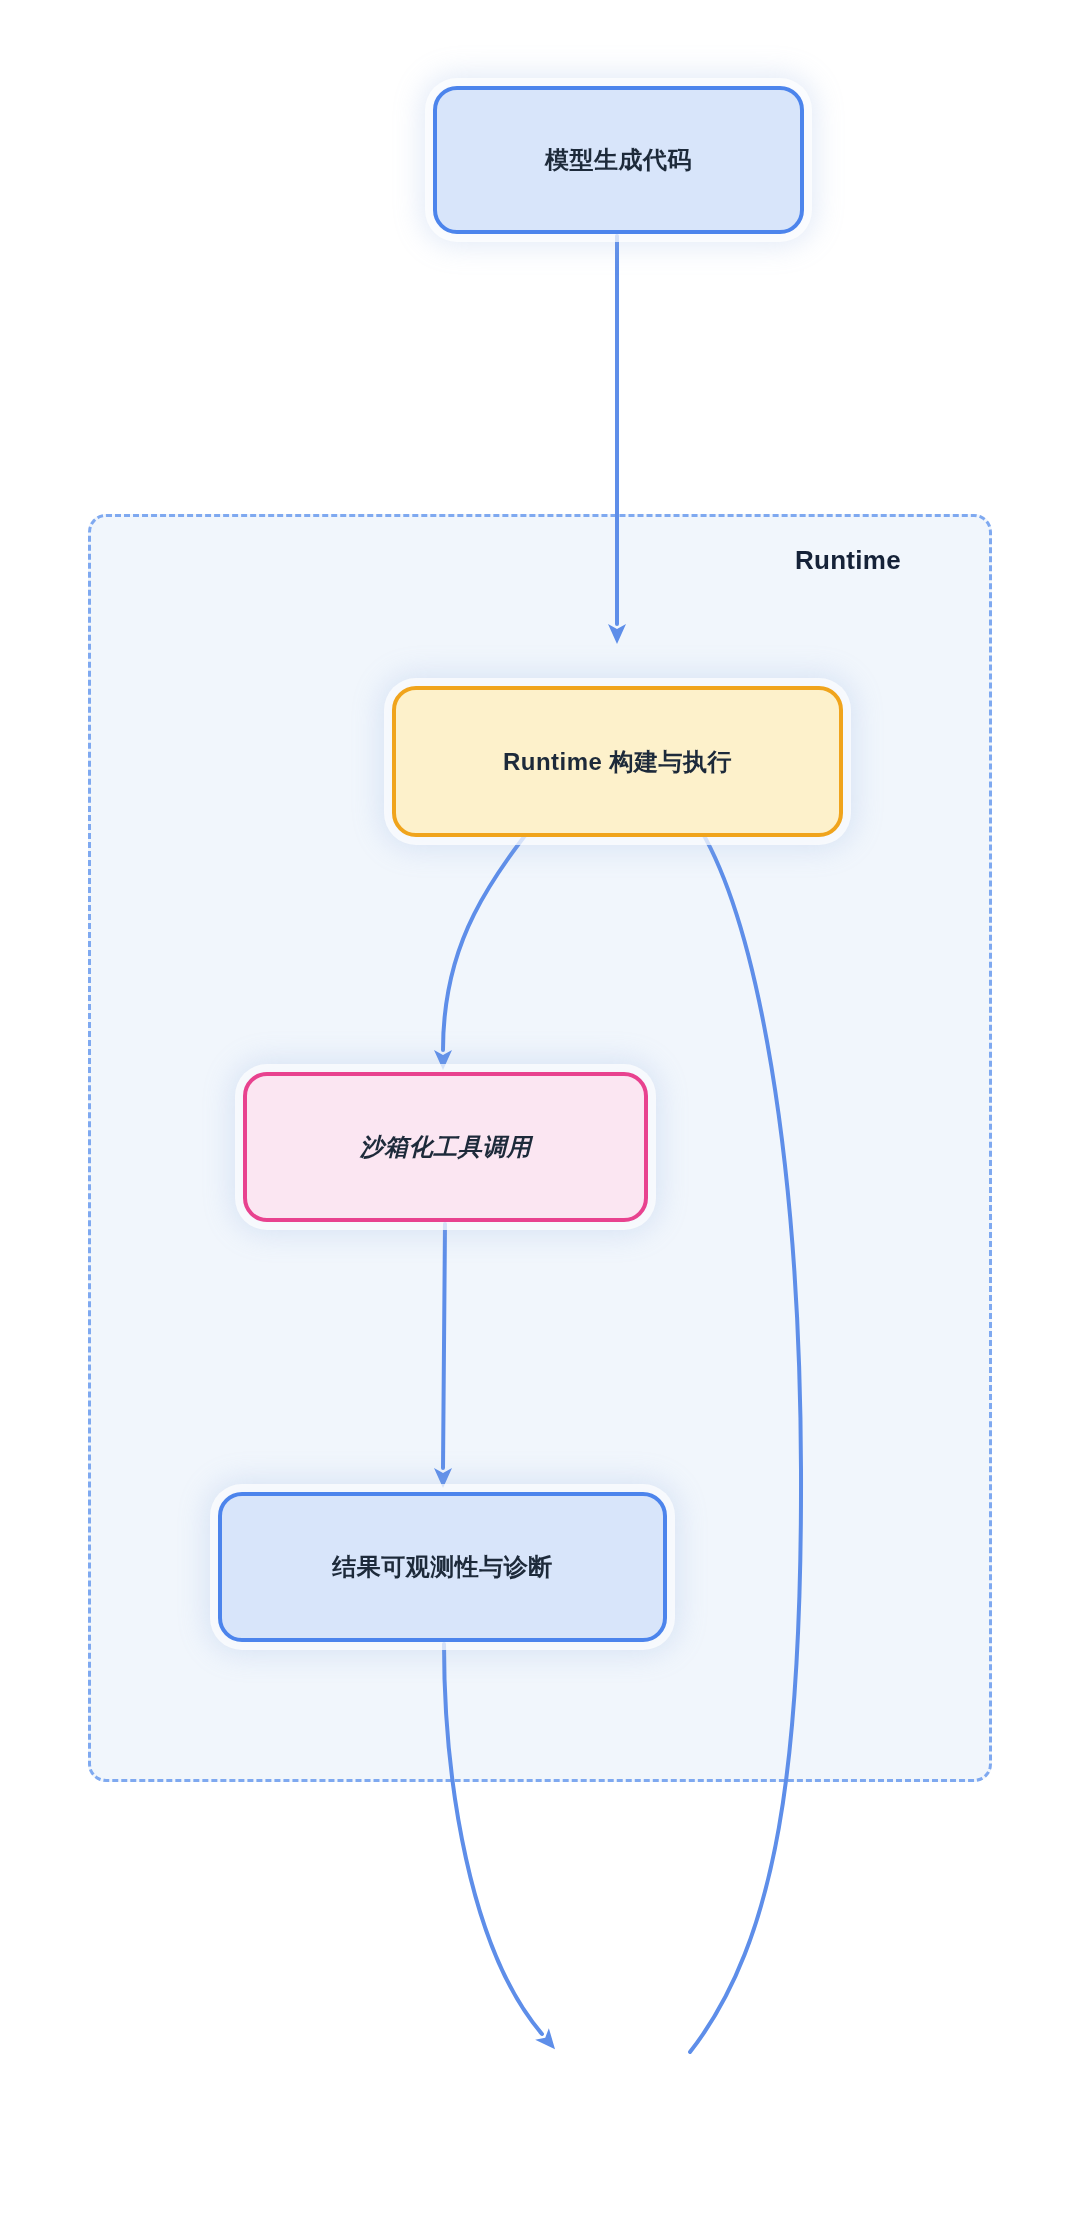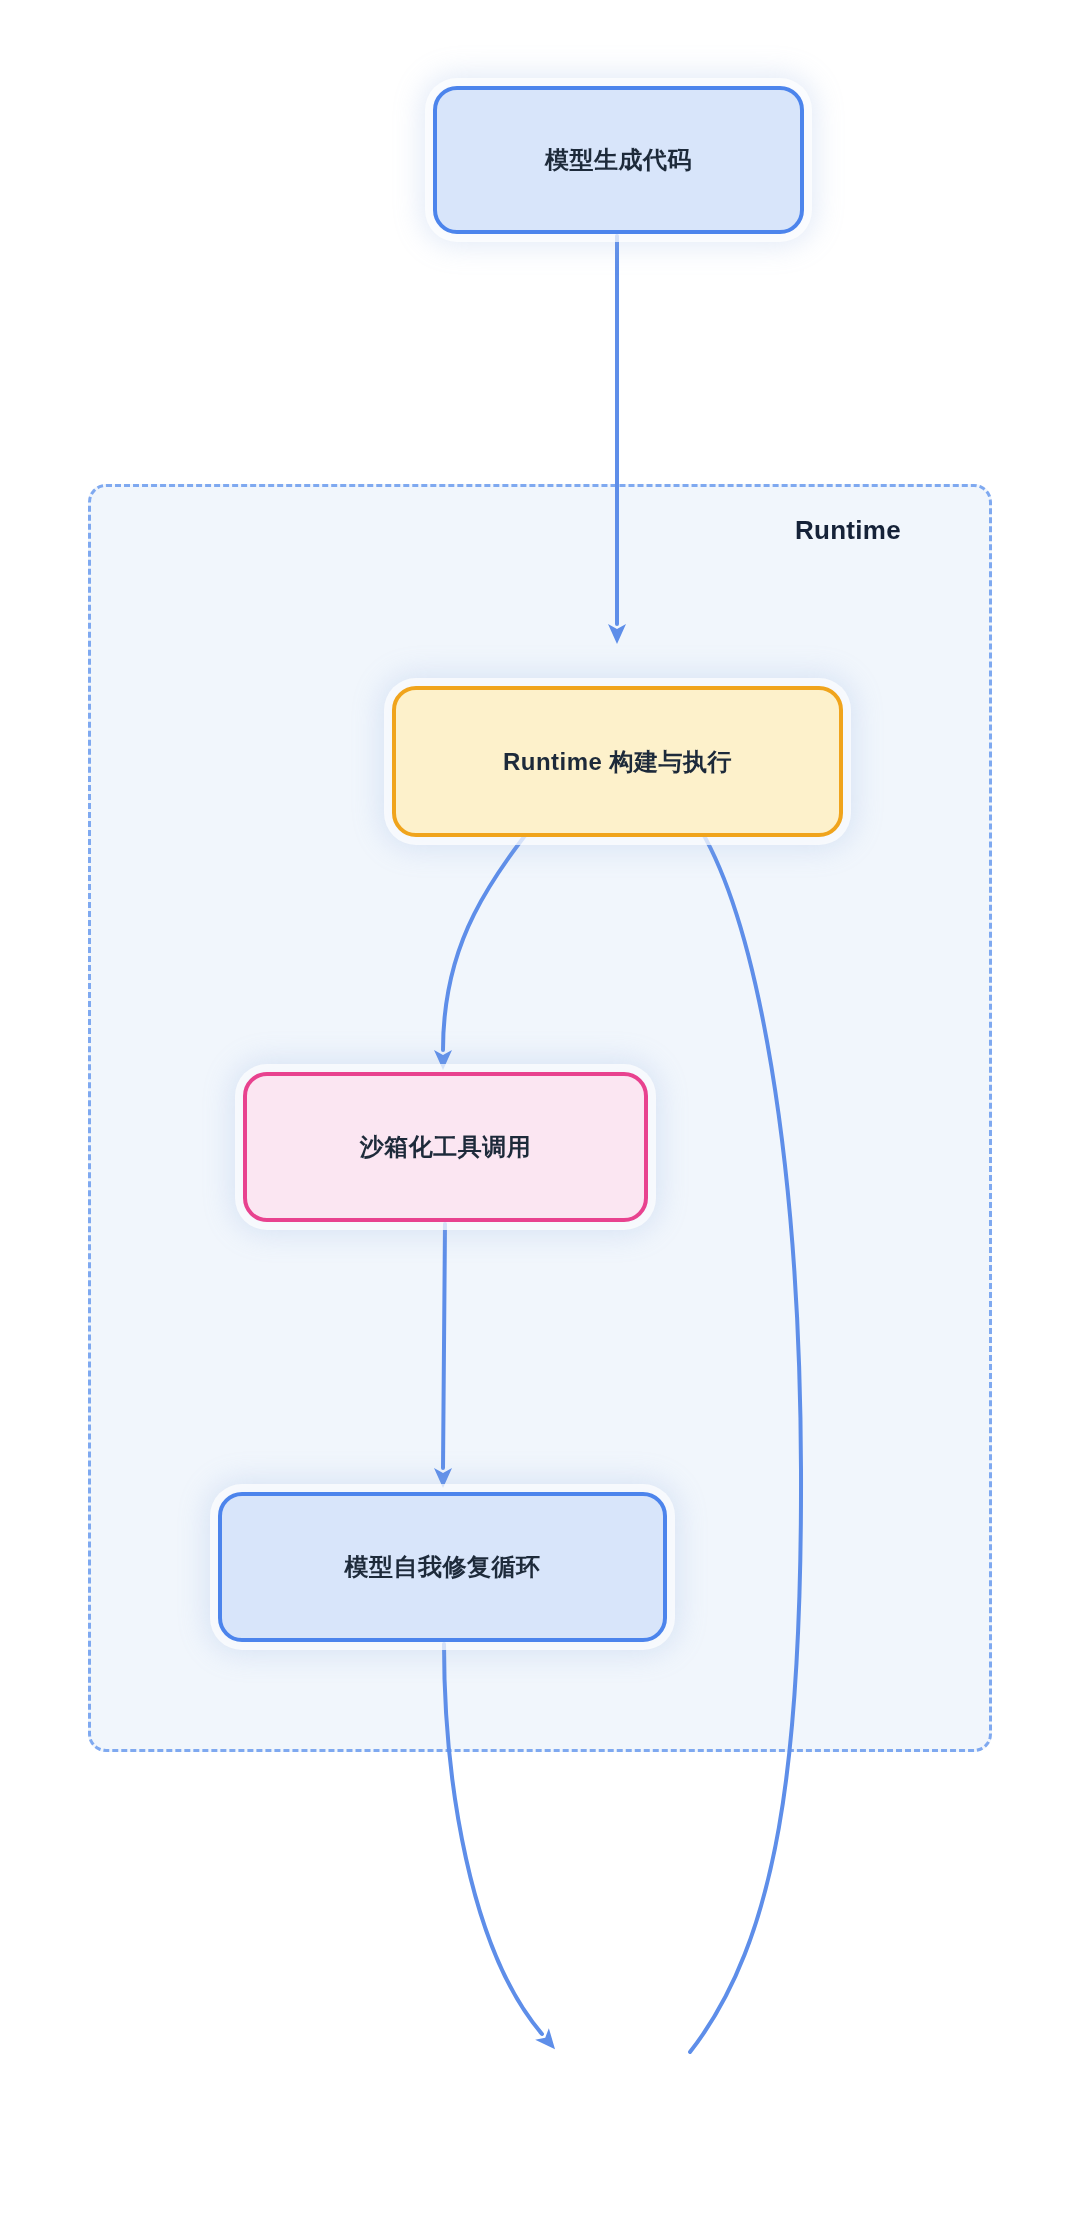--- a/index.html
+++ b/index.html
@@ -19,21 +19,21 @@
   .canvas {
     position: absolute;
     inset: 0;
     width: 1080px;
     height: 2236px;
   }
 
   .subgraph {
     position: absolute;
     left: 88px;
-    top: 484px;
+    top: 514px;
     width: 904px;
     height: 1268px;
     background: var(--container-fill, #F1F6FC);
     border: 3px dashed var(--container-border, #7FA9F0);
     border-radius: 18px;
   }
   .subgraph-label {
     position: absolute;
     top: 28px;
     right: 88px;
@@ -80,20 +80,21 @@
     border: 4px solid var(--node-blue-border, #4C84EC);
   }
   .node-yellow {
     background: var(--node-yellow-fill, #FDF1CB);
     border: 4px solid var(--node-yellow-border, #F0A41C);
     margin-top: 40px;
   }
   .node-pink {
     background: var(--node-pink-fill, #FBE6F2);
     border: 4px solid var(--node-pink-border, #E8428F);
+    font-style: italic;
   }
 
   #node-generate      { left: 433px; top: 86px;   width: 371px; height: 148px; }
   #node-runtime-build { left: 392px; top: 646px;  width: 451px; height: 151px; }
   #node-sandbox       { left: 243px; top: 1072px; width: 405px; height: 150px; }
   #node-observe       { left: 218px; top: 1492px; width: 449px; height: 150px; }
   #node-repair        { left: 405px; top: 2052px; width: 425px; height: 150px; }
 </style>
 </head>
 <body style="background: rgb(255, 255, 255);">
@@ -123,17 +124,17 @@
 
   <div class="node node-yellow" id="node-runtime-build">
     <span>Runtime 构建与执行</span>
   </div>
 
   <div class="node node-pink" id="node-sandbox">
     <span>沙箱化工具调用</span>
   </div>
 
   <div class="node node-blue" id="node-observe">
-    <span>模型自我修复循环</span>
+    <span>结果可观测性与诊断</span>
   </div>
 
 
 </div>
 
 </body></html>

